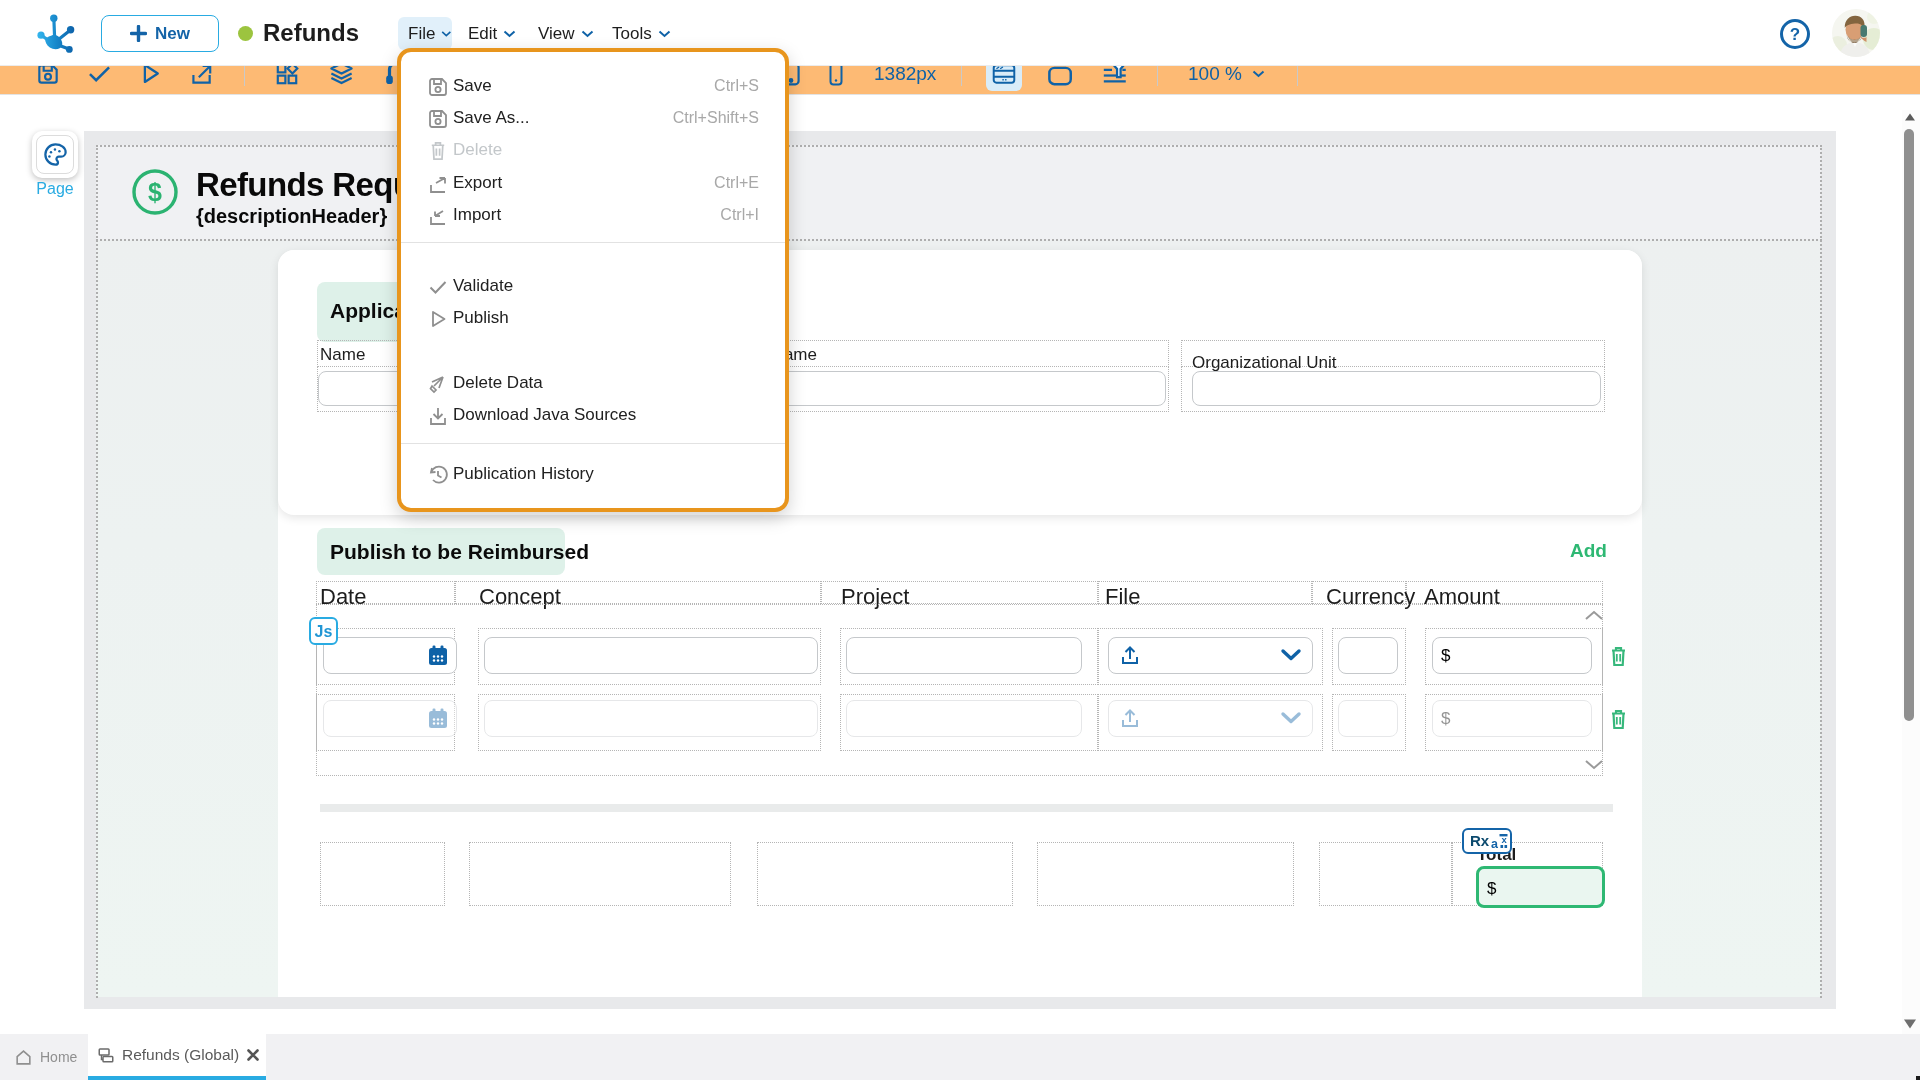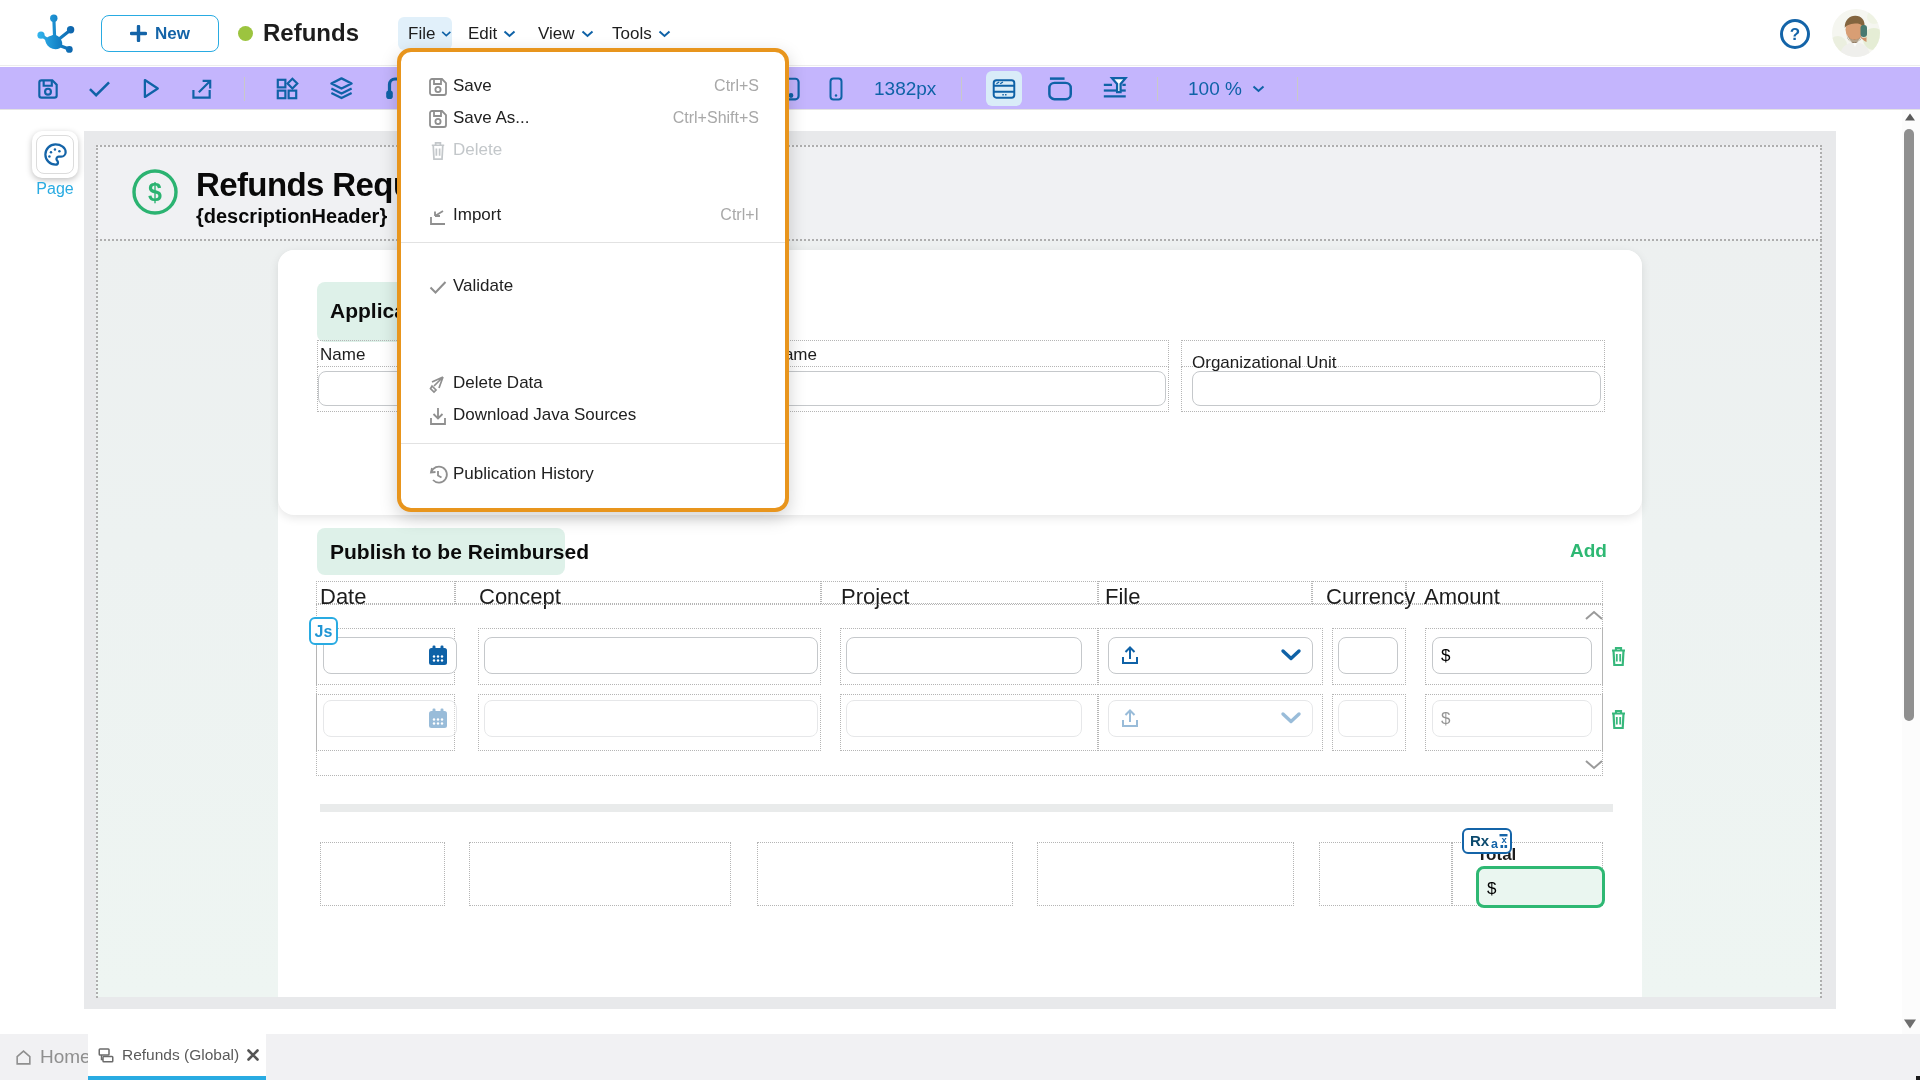--- a/index.html
+++ b/index.html
@@ -18,21 +18,21 @@
 #apptitle { position:absolute; left:263px; top:19px; font-size:24px; font-weight:bold; color:#1d1d1d; }
 .topmenu { position:absolute; top:17px; height:33px; font-size:17px; color:#1d1d1d;
   display:flex; align-items:center; }
 .topmenu svg { margin-left:6px; }
 #m-file { left:398px; width:54px; background:#e1f0fa; border-radius:6px; padding-left:10px; }
 #m-edit { left:468px; }
 #m-view { left:538px; }
 #m-tools { left:612px; }
 
 
-#toolbar { position:absolute; left:0; top:67px; width:1920px; height:43px; background:#c4b5fd;
+#toolbar { position:absolute; left:0; top:52px; width:1920px; height:43px; background:#fdba74;
   border-bottom:1px solid #e3e3e3; z-index:25; }
 .tbi { position:absolute; top:0; height:43px; display:flex; align-items:center; justify-content:center; width:36px; }
 .tbsep { position:absolute; top:10px; width:1px; height:24px; background:#c9c9c9; }
 .tbtext { position:absolute; top:0; height:43px; display:flex; align-items:center;
   font-size:19px; color:#0f62a7; }
 
 
 #canvas { position:absolute; left:84px; top:131px; width:1752px; height:878px; background:#e8e9eb; }
 #headband { position:absolute; left:96px; top:145px; width:1725px; height:95px; background:#f0f1f3; }
 #gutter { position:absolute; left:96px; top:240px; width:1725px; height:757px;
@@ -84,21 +84,21 @@
 .mi .sc { position:absolute; right:26px; top:6px; font-size:16px; color:#a8a8a8; }
 .msep { position:absolute; left:0; width:100%; height:1px; background:#e2e2e2; }
 
 
 #sbar { position:absolute; left:1902px; top:110px; width:18px; height:924px; background:#fcfcfc; }
 #sthumb { position:absolute; left:1904px; top:129px; width:10px; height:592px; background:#8f8f8f; border-radius:5px; }
 
 
 #botbar { position:absolute; left:0; top:1034px; width:1920px; height:46px; background:#f1f1f3; z-index:30; }
 #hometab { position:absolute; left:14px; top:0; height:46px; display:flex; align-items:center; gap:7px;
-  color:#8f8f8f; font-size:19px; white-space:nowrap; }
+  color:#8f8f8f; font-size:14px; white-space:nowrap; }
 #activetab { position:absolute; left:88px; top:0; width:178px; height:42px; background:#fff;
   display:flex; align-items:center; padding-left:9px; gap:7px; color:#5a5a5a; font-size:15.5px; white-space:nowrap; }
 #tabline { position:absolute; left:88px; top:42px; width:178px; height:4px; background:#29abe2; }
 </style>
 </head>
 <body>
 <div id="app">
 
   <div id="canvas"></div>
   <div id="headband"></div>
@@ -448,34 +448,48 @@
     </div>
     <div class="mi" style="top:51px">
       <svg class="ico" viewBox="0 0 22 22" fill="none" stroke="#8f8f8f" stroke-width="1.8">
           <path d="M3 5 a2 2 0 0 1 2-2 H15 L19 7 V17 a2 2 0 0 1 -2 2 H5 a2 2 0 0 1 -2-2 Z"></path>
           <path d="M7 3 V8 H14 V3"></path>
           <circle cx="11" cy="13.5" r="2.6"></circle>
         </svg>
       <div class="lab">Save As...</div>
         <div class="sc">Ctrl+Shift+S</div>
     </div>
+    <div class="mi" style="top:116px">
+      <svg class="ico" viewBox="0 0 22 22" fill="none" stroke="#8f8f8f" stroke-width="1.8">
+          <path d="M4 12 V19 H18"></path>
+          <path d="M8 8 L17 3 M17 3 H11.5 M17 3 V8.5" transform="translate(1,2)"></path>
+        </svg>
+      <div class="lab">Export</div>
+        <div class="sc">Ctrl+E</div>
+    </div>
     <div class="mi" style="top:148px">
       <svg class="ico" viewBox="0 0 22 22" fill="none" stroke="#8f8f8f" stroke-width="1.8">
           <path d="M4 12 V19 H18"></path>
           <path d="M16 4 L8 9 M8 9 H13 M8 9 V4.5" transform="translate(0,2)"></path>
         </svg>
       <div class="lab">Import</div>
         <div class="sc">Ctrl+I</div>
     </div>
     <div class="msep" style="top:190px"></div>
     <div class="mi" style="top:219px">
       <svg class="ico" viewBox="0 0 22 22" fill="none" stroke="#8f8f8f" stroke-width="2">
           <path d="M3.5 11.5 L8.5 16.5 L18.5 6"></path>
         </svg>
       <div class="lab">Validate</div>
+    </div>
+    <div class="mi" style="top:251px">
+      <svg class="ico" viewBox="0 0 22 22" fill="none" stroke="#8f8f8f" stroke-width="1.8">
+          <path d="M6 4 L17.5 11 L6 18 Z" stroke-linejoin="round"></path>
+        </svg>
+      <div class="lab">Publish</div>
     </div>
     <div class="mi" style="top:316px">
       <svg class="ico" viewBox="0 0 22 22" fill="none" stroke="#8f8f8f" stroke-width="1.7">
           <path d="M16 4 L7 13 M16 4 L12 15 M16 4 L5 9"></path>
           <path d="M5 13 L9 17 L7 19 L3.5 15.5 Z"></path>
         </svg>
       <div class="lab">Delete Data</div>
     </div>
     <div class="mi" style="top:348px">
       <svg class="ico" viewBox="0 0 22 22" fill="none" stroke="#8f8f8f" stroke-width="1.8">

